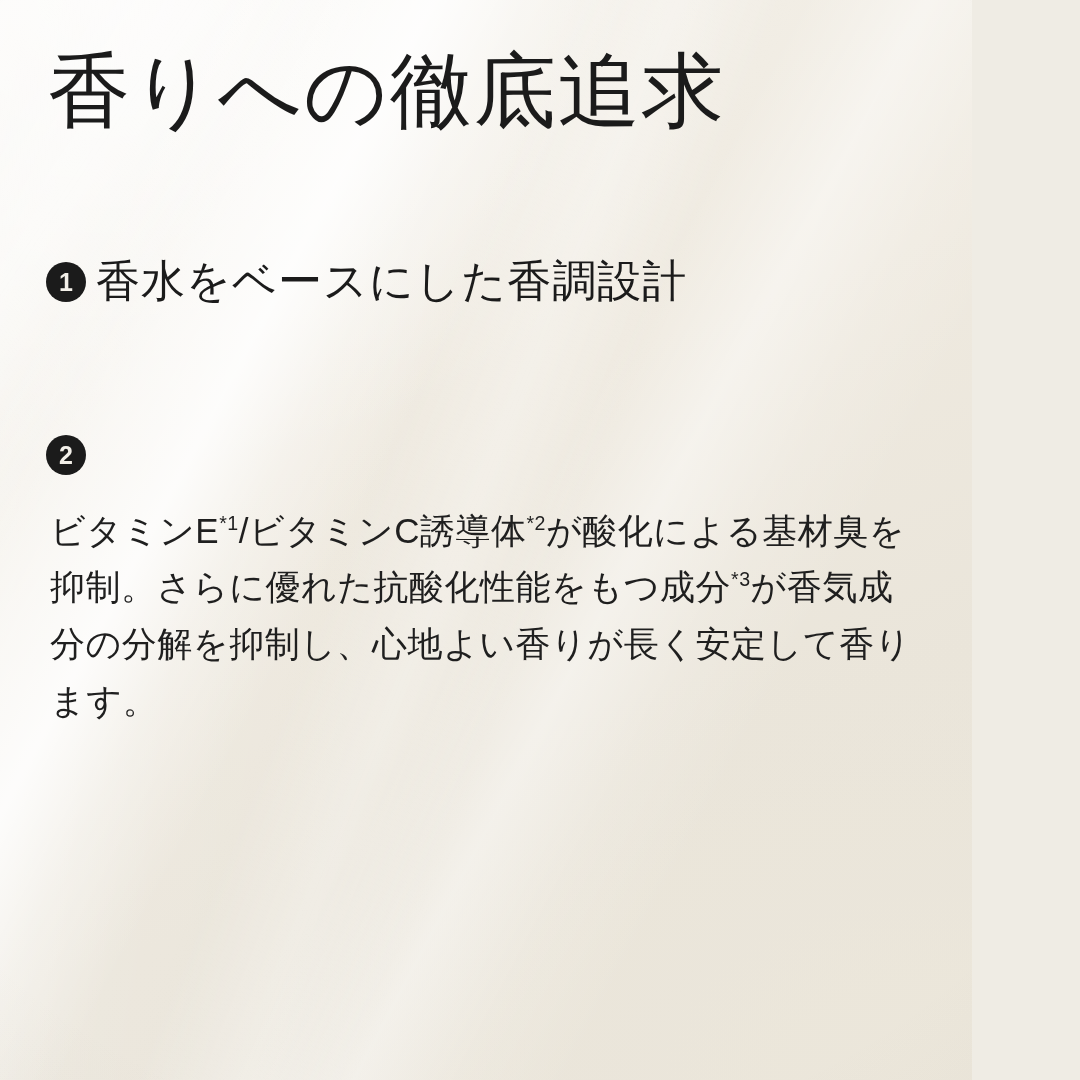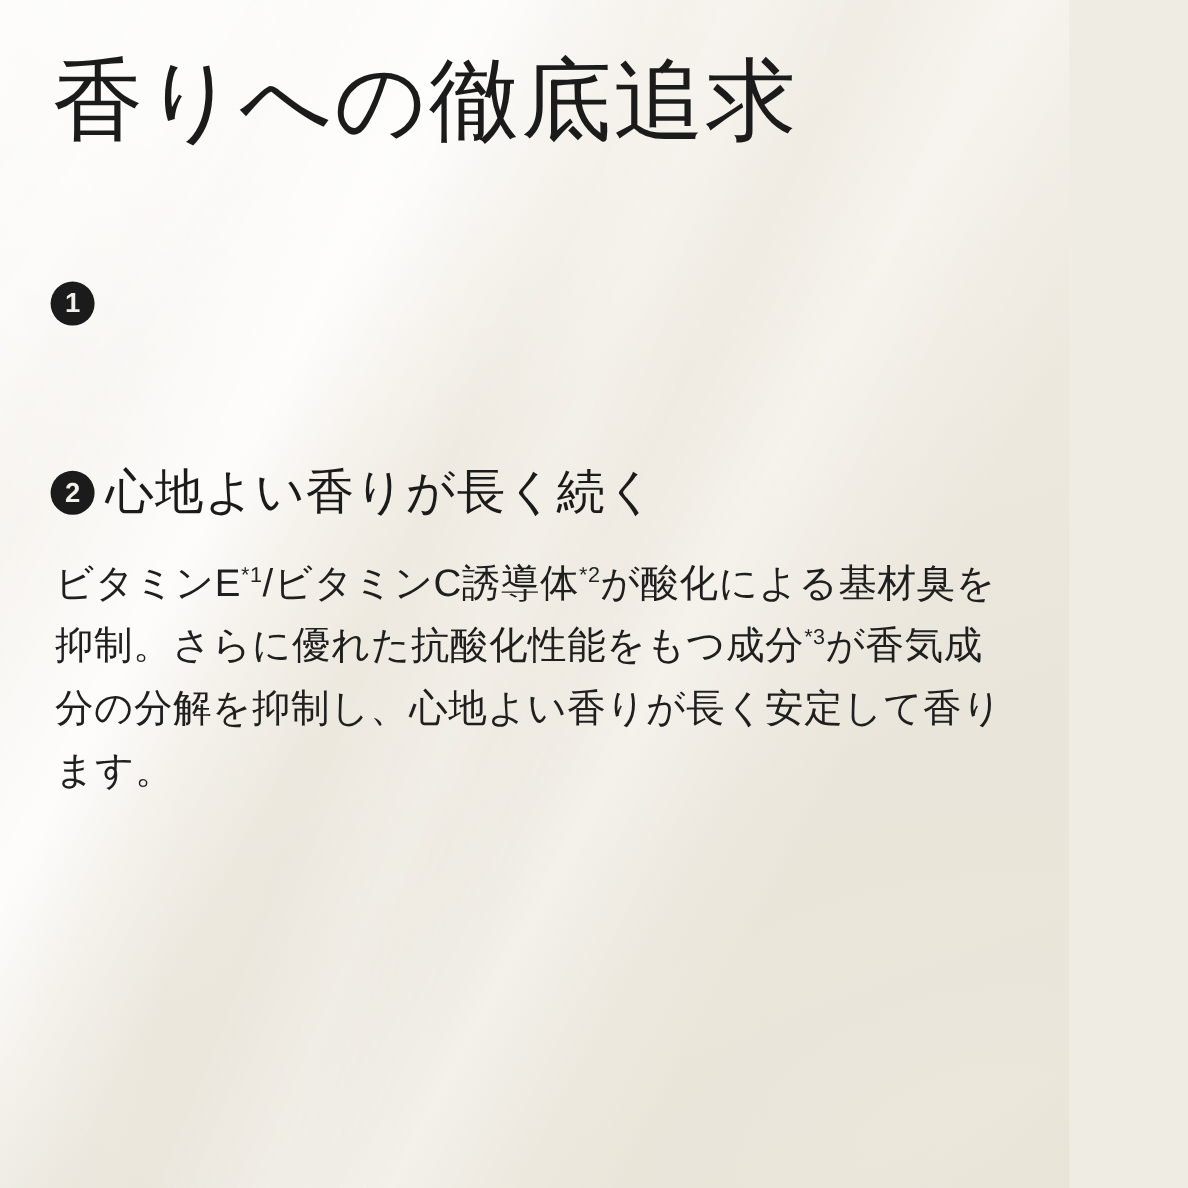--- a/index.html
+++ b/index.html
@@ -157,25 +157,25 @@
   <div class="sheen2"></div>
   <div class="vignette"></div>
 
   <div class="content">
 
     <h1 class="main-title">香りへの徹底追求</h1>
 
     <div class="section first">
       <div class="section-head">
         <span class="num-badge">1</span>
+        <span class="section-title">香水をベースにした香調設計</span>
       </div>
     </div>
 
     <div class="section second">
       <div class="section-head">
         <span class="num-badge">2</span>
-        <span class="section-title">心地よい香りが長く続く</span>
       </div>
       <p class="body-text" id="section-two-body">ビタミンE<sup>*1</sup>/ビタミンC誘導体<sup>*2</sup>が酸化による基材臭を抑制。さらに優れた抗酸化性能をもつ成分<sup>*3</sup>が香気成分の分解を抑制し、心地よい香りが長く安定して香ります。</p>
     </div>
 
   </div>
 </div>
 
 </body></html>

